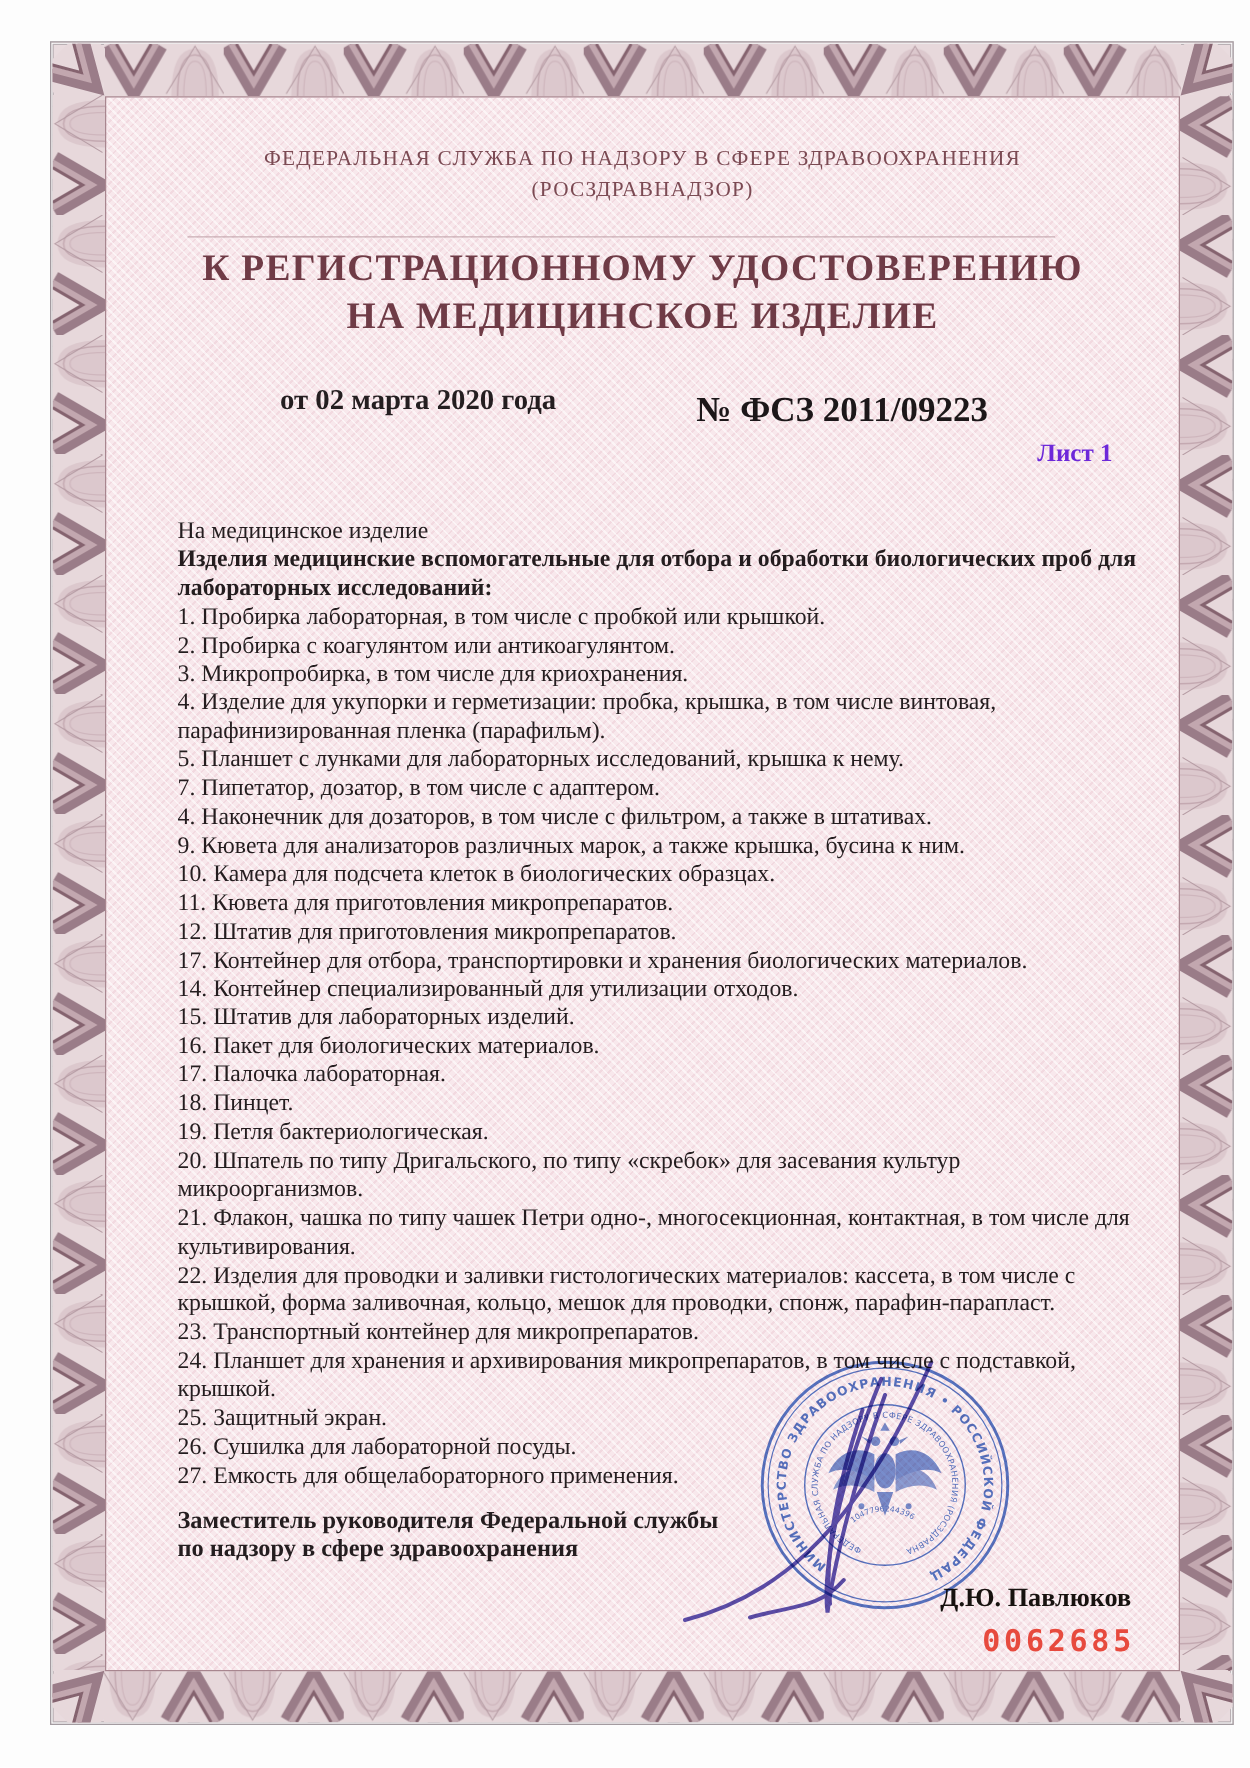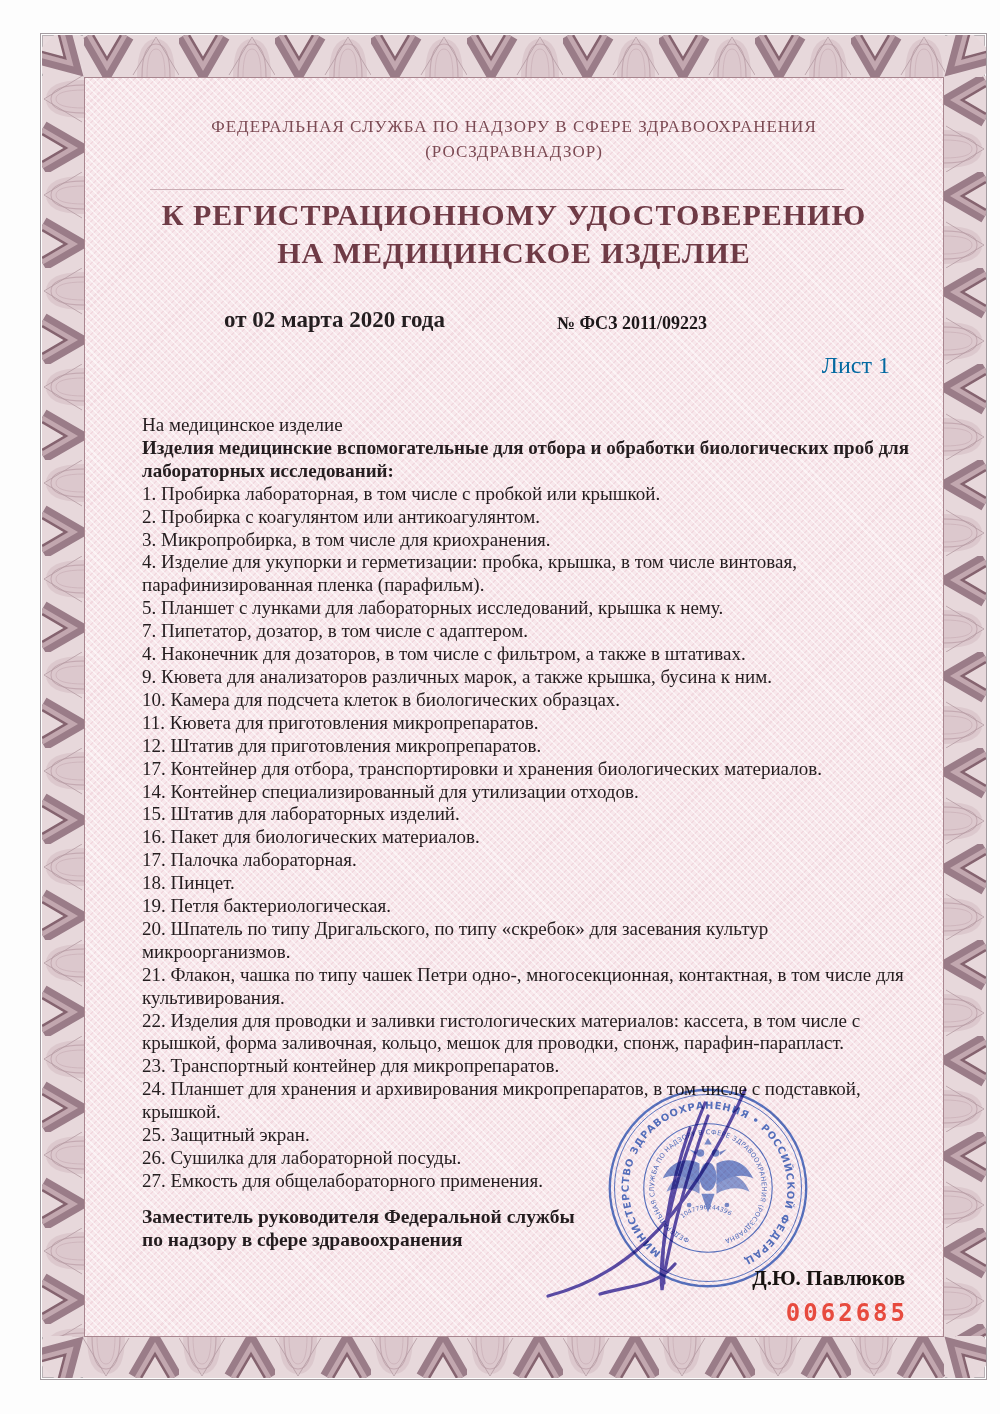--- a/index.html
+++ b/index.html
@@ -28,22 +28,22 @@
            repeating-linear-gradient(45deg,rgba(255,255,255,.55) 0 1.5px,rgba(255,255,255,0) 1.5px 5px),
            repeating-linear-gradient(-45deg,rgba(236,203,212,.5) 0 1.5px,rgba(236,203,212,0) 1.5px 5px);}
 
   
   .org{position:absolute;left:84px;width:860px;top:114px;text-align:center;
        color:#7b4a53;font-size:17px;line-height:25px;letter-spacing:1px;}
   .divider{position:absolute;left:150px;right:156px;top:189px;height:1px;background:#c9adb4;}
   .title{position:absolute;left:84px;width:860px;top:196px;text-align:center;
          font-weight:bold;color:#6f3b46;font-size:30px;line-height:38px;letter-spacing:1px;}
   .date{position:absolute;left:224px;top:307px;font-size:23px;font-weight:bold;color:#241e20;}
-  .number{position:absolute;left:557px;top:313px;font-size:18px;font-weight:bold;color:#1c1719;}
-  .sheet{position:absolute;right:110px;top:352px;font-size:24px;font-weight:normal;color:#0369a1;}
+  .number{position:absolute;left:557px;top:313px;font-size:28px;font-weight:bold;color:#1c1719;}
+  .sheet{position:absolute;right:110px;top:352px;font-size:20px;font-weight:bold;color:#6d28d9;}
 
   .body{position:absolute;left:142px;width:772px;top:414px;
         font-size:19px;line-height:22.9px;color:#241d1f;}
   .bold-par{font-weight:bold;}
   .signer-title{font-weight:bold;margin-top:12px;font-size:19.5px;line-height:23px;}
   .signer-name{position:absolute;right:95px;top:1266px;font-size:21px;font-weight:bold;color:#17120f;}
   .serial{position:absolute;right:92px;top:1299px;
           font-family:"DejaVu Sans Mono","Liberation Mono",monospace;
           font-size:24px;font-weight:bold;letter-spacing:3px;color:#e74a3e;}
 

